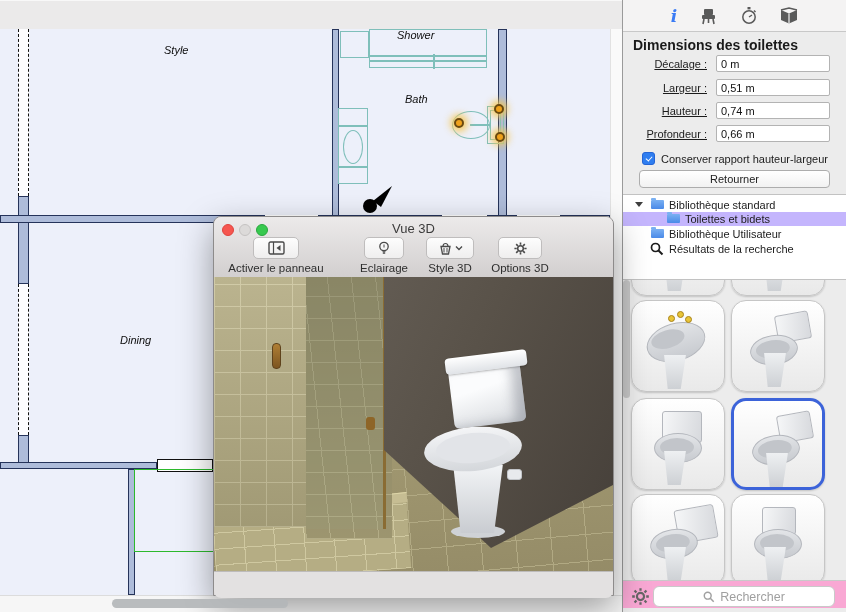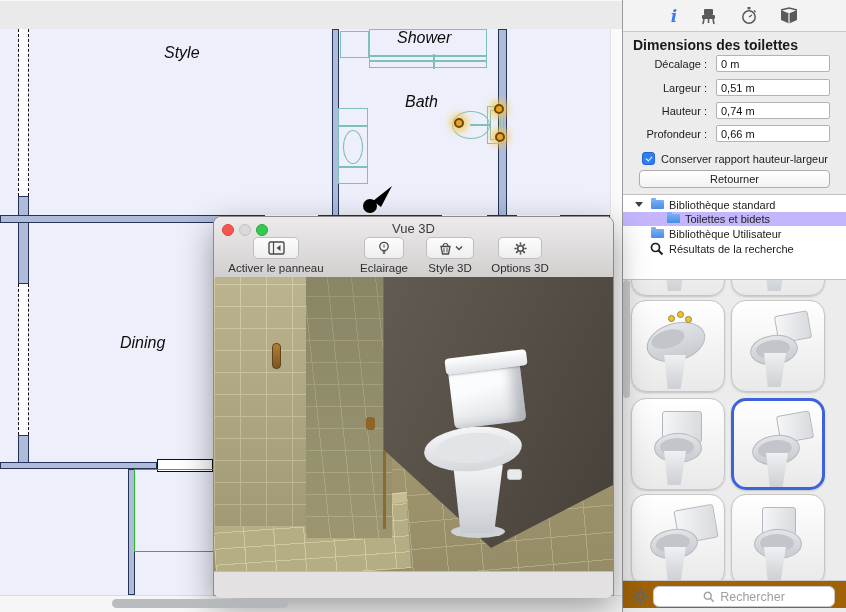--- a/index.html
+++ b/index.html
@@ -21,21 +21,21 @@
   .opening{background:#fff;box-sizing:border-box;
            background-image:repeating-linear-gradient(90deg,#111 0 5px,transparent 5px 10px);
            background-size:100% 1px;background-position:0 50%;background-repeat:no-repeat;}
   .doorbox{background:#fff;border:1px solid #111;box-sizing:border-box;}
   .teal{border:1.5px solid #7fbfba;box-sizing:border-box;background:transparent;}
   .teal-line{background:#7fbfba;}
   .greenrect{border:1.5px solid #2db92d;box-sizing:border-box;}
   .cyanmark{background:#6fd9e8;border:1px solid #2aa8c0;box-sizing:border-box;}
   .handle{width:10px;height:10px;border-radius:50%;background:#f0a21c;border:2px solid #6b4a10;
           box-shadow:0 0 7px 4px rgba(246,199,84,.85);box-sizing:border-box;z-index:5;}
-  .room-label{font-style:italic;font-size:16px;color:#0d0d0d;white-space:nowrap;}
+  .room-label{font-style:italic;font-size:11px;color:#0d0d0d;white-space:nowrap;}
 
   
   .vue3d{left:213px;top:216px;width:401px;height:380px;z-index:40;border-radius:8px 8px 0 0;
          box-shadow:0 12px 34px rgba(0,0,0,.38);border:1px solid #8d8b8b;box-sizing:border-box;background:#d8d5d5;}
   .v3-header{left:0;top:0;width:399px;height:60px;background:linear-gradient(#eceaea,#d2cfcf);
              border-bottom:1px solid #a9a7a7;border-radius:7px 7px 0 0;}
   .tl{width:12px;height:12px;border-radius:50%;top:7px;box-sizing:border-box;}
   .tl-red{left:8px;background:#f6564f;border:1px solid #df443e;}
   .tl-gray{left:25px;background:#dcdad9;border:1px solid #c5c3c2;}
   .tl-green{left:42px;background:#37c94f;border:1px solid #2aa83f;}
@@ -92,21 +92,21 @@
            clip-path:polygon(10% 0,90% 0,76% 100%,22% 100%);}
   .wc-foot{left:237px;top:248px;width:54px;height:13px;background:#cfd2d6;border-radius:50%;}
   .wc-lever{left:293px;top:192px;width:15px;height:11px;background:#e8eaed;border:1px solid #c2c5c9;border-radius:3px;box-sizing:border-box;}
 
   
   .sidebar{left:622px;top:0;width:224px;height:612px;background:#ececec;border-left:1px solid #9a9a9a;box-sizing:border-box;}
   .tabbar{left:0;top:0;width:224px;height:32px;background:#f4f3f3;border-bottom:1px solid #c8c8c8;
           display:flex;align-items:center;justify-content:space-evenly;padding:0 26px;box-sizing:border-box;}
   .info-glyph{font-family:"DejaVu Serif",serif;font-style:italic;font-weight:bold;font-size:17px;color:#3a7bf5;}
   .panel-title{left:10px;top:37px;font-size:14px;font-weight:bold;color:#1a1a1a;}
-  .frow-label{font-size:11px;color:#1c1c1c;text-align:right;width:84px;left:0;}
+  .frow-label{font-size:11px;color:#1c1c1c;text-align:right;width:84px;left:0;text-decoration:underline;}
   .frow-input{width:114px;height:17px;left:93px;border:1px solid #b3b3b3;border-radius:2px;background:#fff;
               font-family:"Liberation Sans",sans-serif;font-size:11px;color:#111;padding:0 4px;box-sizing:border-box;}
   .chk{left:19px;top:152px;width:13px;height:13px;border-radius:3px;background:#2f7ef0;border:1px solid #2465d6;box-sizing:border-box;}
   .chk:after{content:'';position:absolute;left:3px;top:2.5px;width:5px;height:3px;border-left:1.6px solid #fff;
              border-bottom:1.6px solid #fff;transform:rotate(-48deg);}
   .chk-label{left:38px;top:153px;font-size:11px;color:#1c1c1c;}
   .flip-btn{left:16px;top:170px;width:191px;height:18px;background:linear-gradient(#ffffff,#f2f2f2);
             border:1px solid #adadad;border-radius:4px;font-size:11px;color:#222;display:flex;align-items:center;justify-content:center;box-sizing:border-box;}
   .tree{left:0;top:194px;width:224px;height:86px;background:#fff;border-top:1px solid #c2c2c2;border-bottom:1px solid #c2c2c2;box-sizing:border-box;}
   .trow{position:absolute;width:224px;height:14px;font-size:11px;color:#1c1c1c;}
@@ -130,21 +130,21 @@
              border:1px solid #b4b7bd;border-radius:50%;transform:rotate(-8deg);}
   .tht .seat:after{content:'';position:absolute;left:5px;top:4px;width:34px;height:18px;background:#c2c5ca;border-radius:50%;}
   .tht .base{position:absolute;left:30px;top:52px;width:26px;height:34px;background:linear-gradient(#eef0f2,#cdd0d4);
              clip-path:polygon(8% 0,92% 0,72% 100%,22% 100%);}
   .tht.front .tank{left:30px;transform:rotate(0deg);}
   .tht.front .seat{left:22px;transform:rotate(0deg);}
   .tht.bidet .seat{left:14px;top:22px;width:58px;height:36px;transform:rotate(-16deg);}
   .tht.bidet .base{top:54px;}
   .gold{position:absolute;width:7px;height:7px;border-radius:50%;background:#e8c438;border:1px solid #a8831a;box-sizing:border-box;}
 
-  .sfooter{left:0;top:580px;width:224px;height:28px;background:#a16207;border-top:1px solid #c9c9c9;box-sizing:border-box;}
+  .sfooter{left:0;top:580px;width:224px;height:28px;background:#f9a8d4;border-top:1px solid #c9c9c9;box-sizing:border-box;}
   .searchfield{position:absolute;left:30px;top:5px;width:182px;height:21px;background:#fff;border:1px solid #c9c9c9;
                border-radius:6px;display:flex;align-items:center;justify-content:center;gap:5px;box-sizing:border-box;}
   .searchfield span{font-size:12.5px;color:#a0a0a0;}
 </style>
 </head>
 <body>
 
 <div class="app">
 
   <div class="abs plan-area">

